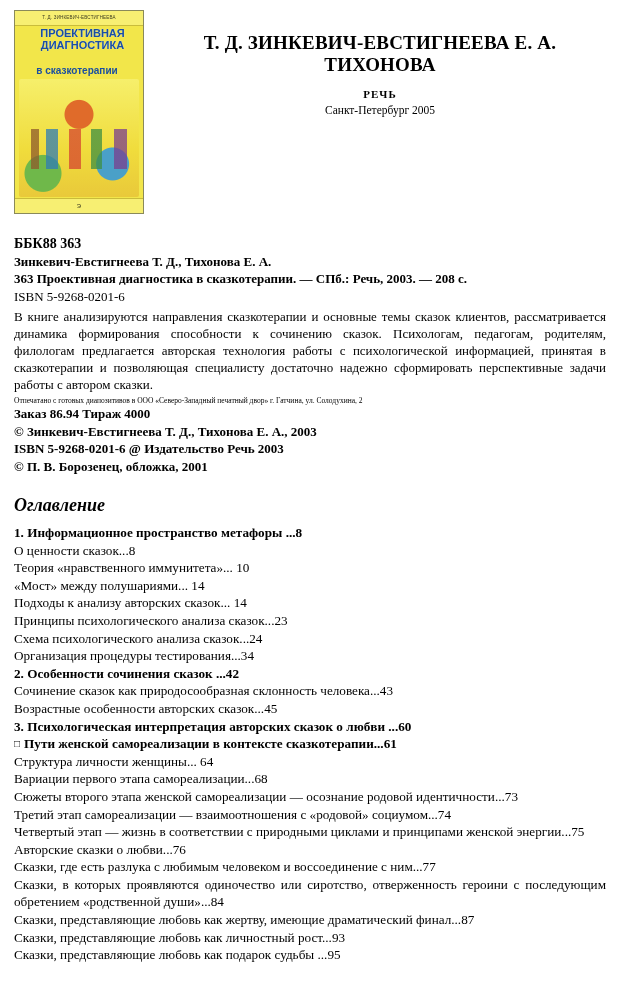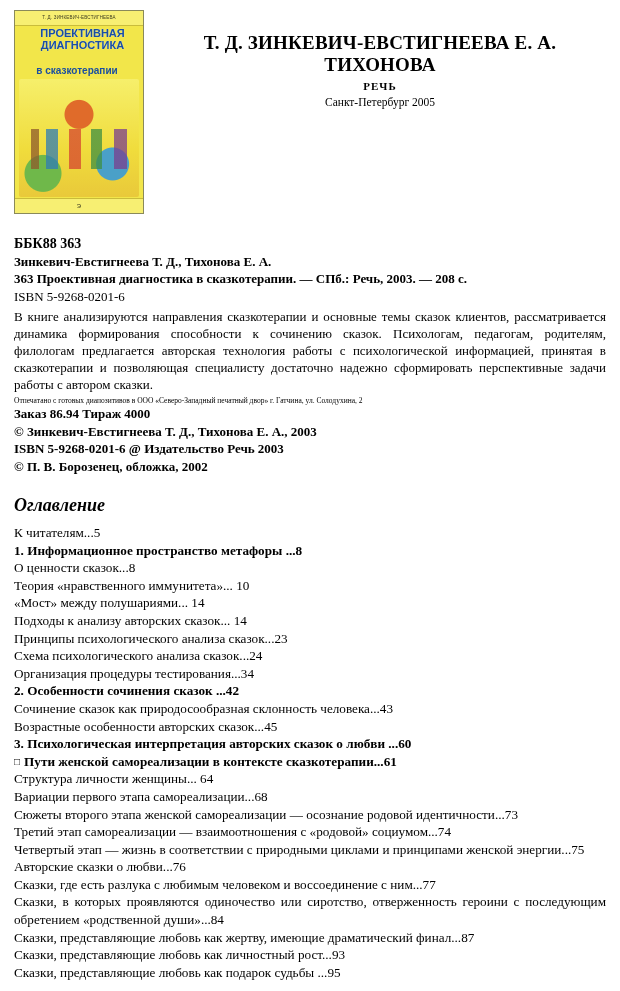--- a/index.html
+++ b/index.html
@@ -121,21 +121,21 @@
   .book-title {
     font-weight: bold;
     font-size: 30px;
     line-height: 36px;
     margin-top: 8px;
     letter-spacing: .5px;
   }
   .publisher {
     font-weight: bold;
     font-size: 11px;
-    margin-top: 4px;
+    margin-top: 12px;
     letter-spacing: 1px;
   }
   .city-year {
     font-size: 11.5px;
     margin-top: 4px;
   }
 
   
   .imprint {
     margin-top: 22px;
@@ -203,27 +203,26 @@
   <div class="imprint">
     <div class="bbk">ББК88 363</div>
     <div class="line b">Зинкевич-Евстигнеева Т. Д., Тихонова Е. А.</div>
     <div class="line b">363 Проективная диагностика в сказкотерапии. — СПб.: Речь, 2003. — 208 с.</div>
     <div class="line">ISBN 5-9268-0201-6</div>
     <div class="justified">В книге анализируются направления сказкотерапии и основные темы сказок клиентов, рассматривается динамика формирования способности к сочинению сказок. Психологам, педагогам, родителям, филологам предлагается авторская технология работы с психологической информацией, принятая в сказкотерапии и позволяющая специалисту достаточно надежно сформировать перспективные задачи работы с автором сказки.</div>
     <div class="tiny">Отпечатано с готовых диапозитивов в ООО «Северо-Западный печатный двор» г. Гатчина, ул. Солодухина, 2</div>
     <div class="line b">Заказ 86.94 Тираж 4000</div>
     <div class="line b">© Зинкевич-Евстигнеева Т. Д., Тихонова Е. А., 2003</div>
     <div class="line b">ISBN 5-9268-0201-6 @ Издательство Речь 2003</div>
-    <div class="line b">© П. В. Борозенец, обложка, 2002</div>
+    <div class="line b">© П. В. Борозенец, обложка, 2001</div>
   </div>
 
   <div class="contents-title">Оглавление</div>
 
   <div class="toc">
-    <div>К читателям...5</div>
     <div class="bold">1. Информационное пространство метафоры ...8</div>
     <div>О ценности сказок...8</div>
     <div>Теория «нравственного иммунитета»... 10</div>
     <div>«Мост» между полушариями... 14</div>
     <div>Подходы к анализу авторских сказок... 14</div>
     <div>Принципы психологического анализа сказок...23</div>
     <div>Схема психологического анализа сказок...24</div>
     <div>Организация процедуры тестирования...34</div>
     <div class="bold">2. Особенности сочинения сказок ...42</div>
     <div>Сочинение сказок как природосообразная склонность человека...43</div>

